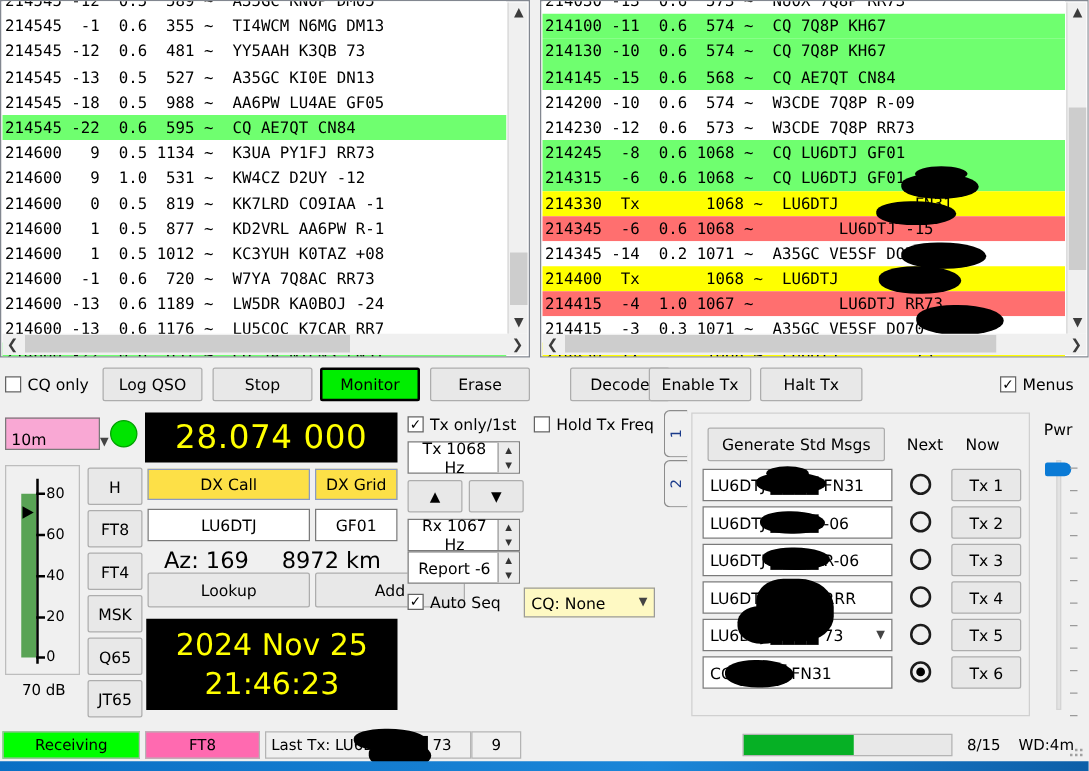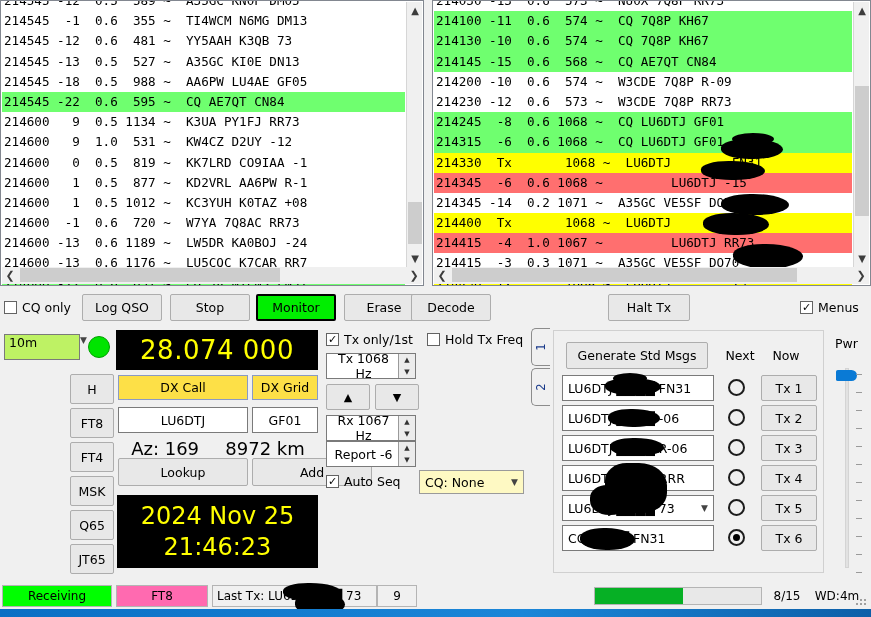--- a/index.html
+++ b/index.html
@@ -87,22 +87,22 @@
   .chk { position: absolute; display: flex; align-items: center; gap: 5px; font-size: 12.5px; }
   .chkbox {
     width: 13px; height: 13px; background: #fff; border: 1px solid #636363;
     display: flex; align-items: center; justify-content: center;
     font-size: 11px; line-height: 1; color: #000;
   }
 
   
   .band-select {
     position: absolute; left: 4px; top: 334px; width: 76px; height: 26px;
-    background: #bef264; border: 1px solid #7a7a7a;
-    display: flex; align-items: flex-start; padding: 0 4px;
+    background: #f9a8d4; border: 1px solid #7a7a7a;
+    display: flex; align-items: flex-end; padding: 0 4px;
     font-size: 12.5px;
     gap: 43px;
   }
   .band-select .cv { flex: 1; }
   .band-select .chev { color: #444; font-size: 9px; }
 
   .led {
     position: absolute; left: 88px; top: 336px; width: 22px; height: 22px;
     border-radius: 50%; background: #00e400; border: 1px solid #00a000;
   }
@@ -310,37 +310,54 @@
 
   <div class="btnbar">
     <div class="chk" style="left:4px;top:10px;">
       <span class="chkbox" id="cq-only-box"></span>
       <span>CQ only</span>
     </div>
     <div class="btn" style="left:82px;width:80px;">Log QSO</div>
     <div class="btn green" style="left:256px;width:80px;">Monitor</div>
     <div class="btn" style="left:170px;width:80px;">Stop</div>
     <div class="btn" style="left:344px;width:80px;">Erase</div>
-    <div class="btn" style="left:411px;width:80px;">Decode</div>
+    <div class="btn" style="left:456px;width:80px;">Decode</div>
+    <div class="btn" style="left:519px;width:82px;">Enable Tx</div>
     <div class="btn" style="left:608px;width:82px;">Halt Tx</div>
     <div class="chk" style="left:800px;top:10px;">
       <span class="chkbox" id="menus-box">✓</span>
       <span>Menus</span>
     </div>
   </div>
 
   <div class="band-select">
     <span class="cv">10m</span>
     <span class="chev">▼</span>
   </div>
   <div class="led"></div>
   <div class="freq-display">
     <span>28.074 000</span>
   </div>
 
+  <div class="meter-box">
+    <div class="meter-bar"></div>
+    <div class="meter-scale"></div>
+    <div class="tick" style="top:21px;"></div>  
+      <div class="ticklbl" style="top:21px;">80</div>
+    <div class="tick" style="top:54px;"></div>  
+      <div class="ticklbl" style="top:54px;">60</div>
+    <div class="tick" style="top:87px;"></div>  
+      <div class="ticklbl" style="top:87px;">40</div>
+    <div class="tick" style="top:120px;"></div> 
+      <div class="ticklbl" style="top:120px;">20</div>
+    <div class="tick" style="top:152px;"></div> 
+      <div class="ticklbl" style="top:152px;">0</div>
+    <div class="needle" style="top:32px;"></div>
+    <div class="meter-label">70 dB</div>
+  </div>
 
   <div class="btn mode-btn" style="top:374px;">H</div>
   <div class="btn mode-btn" style="top:408px;">FT8</div>
   <div class="btn mode-btn" style="top:442px;">FT4</div>
   <div class="btn mode-btn" style="top:476px;">MSK</div>
   <div class="btn mode-btn" style="top:510px;">Q65</div>
   <div class="btn mode-btn" style="top:544px;">JT65</div>
 
   <div class="dx-hdr" style="left:118px;top:375px;width:130px;">DX Call</div>
   <div class="dx-hdr" style="left:252px;top:375px;width:66px;">DX Grid</div>

